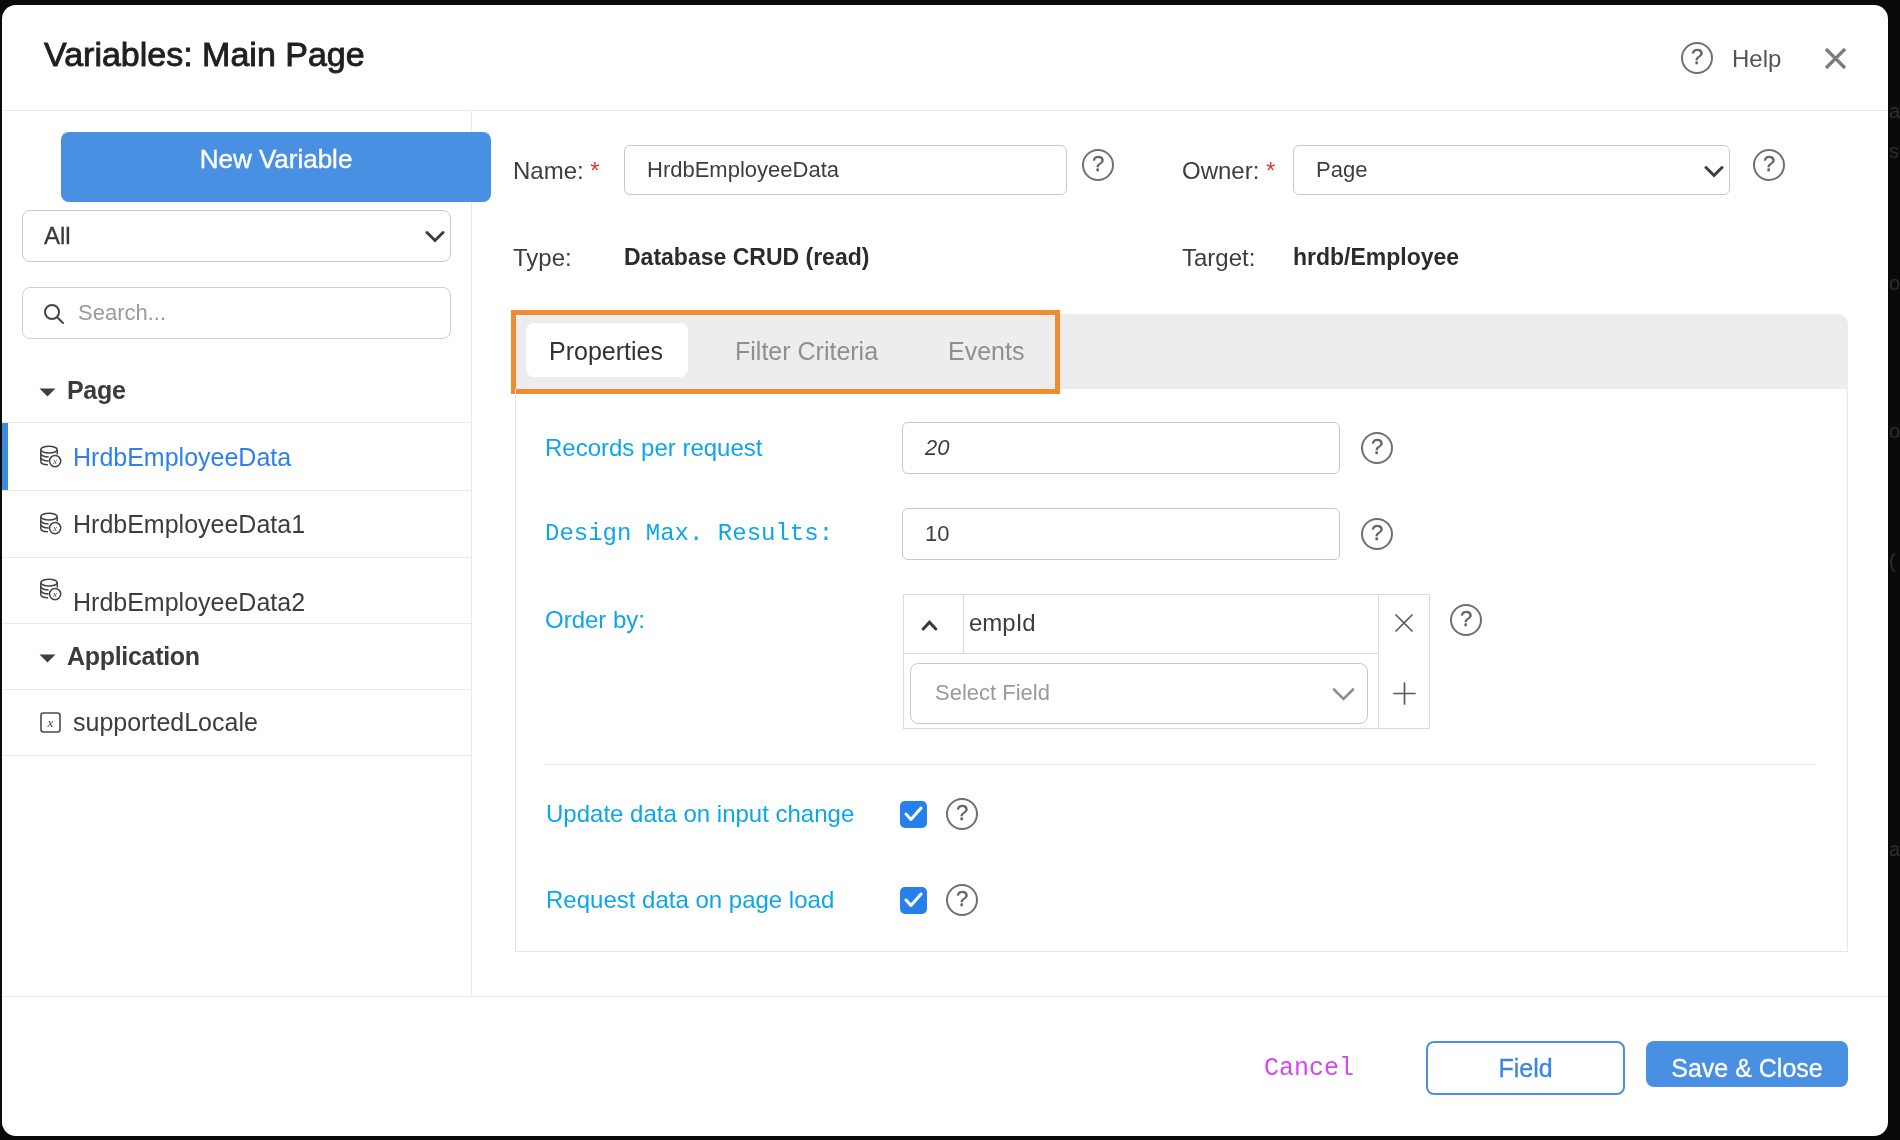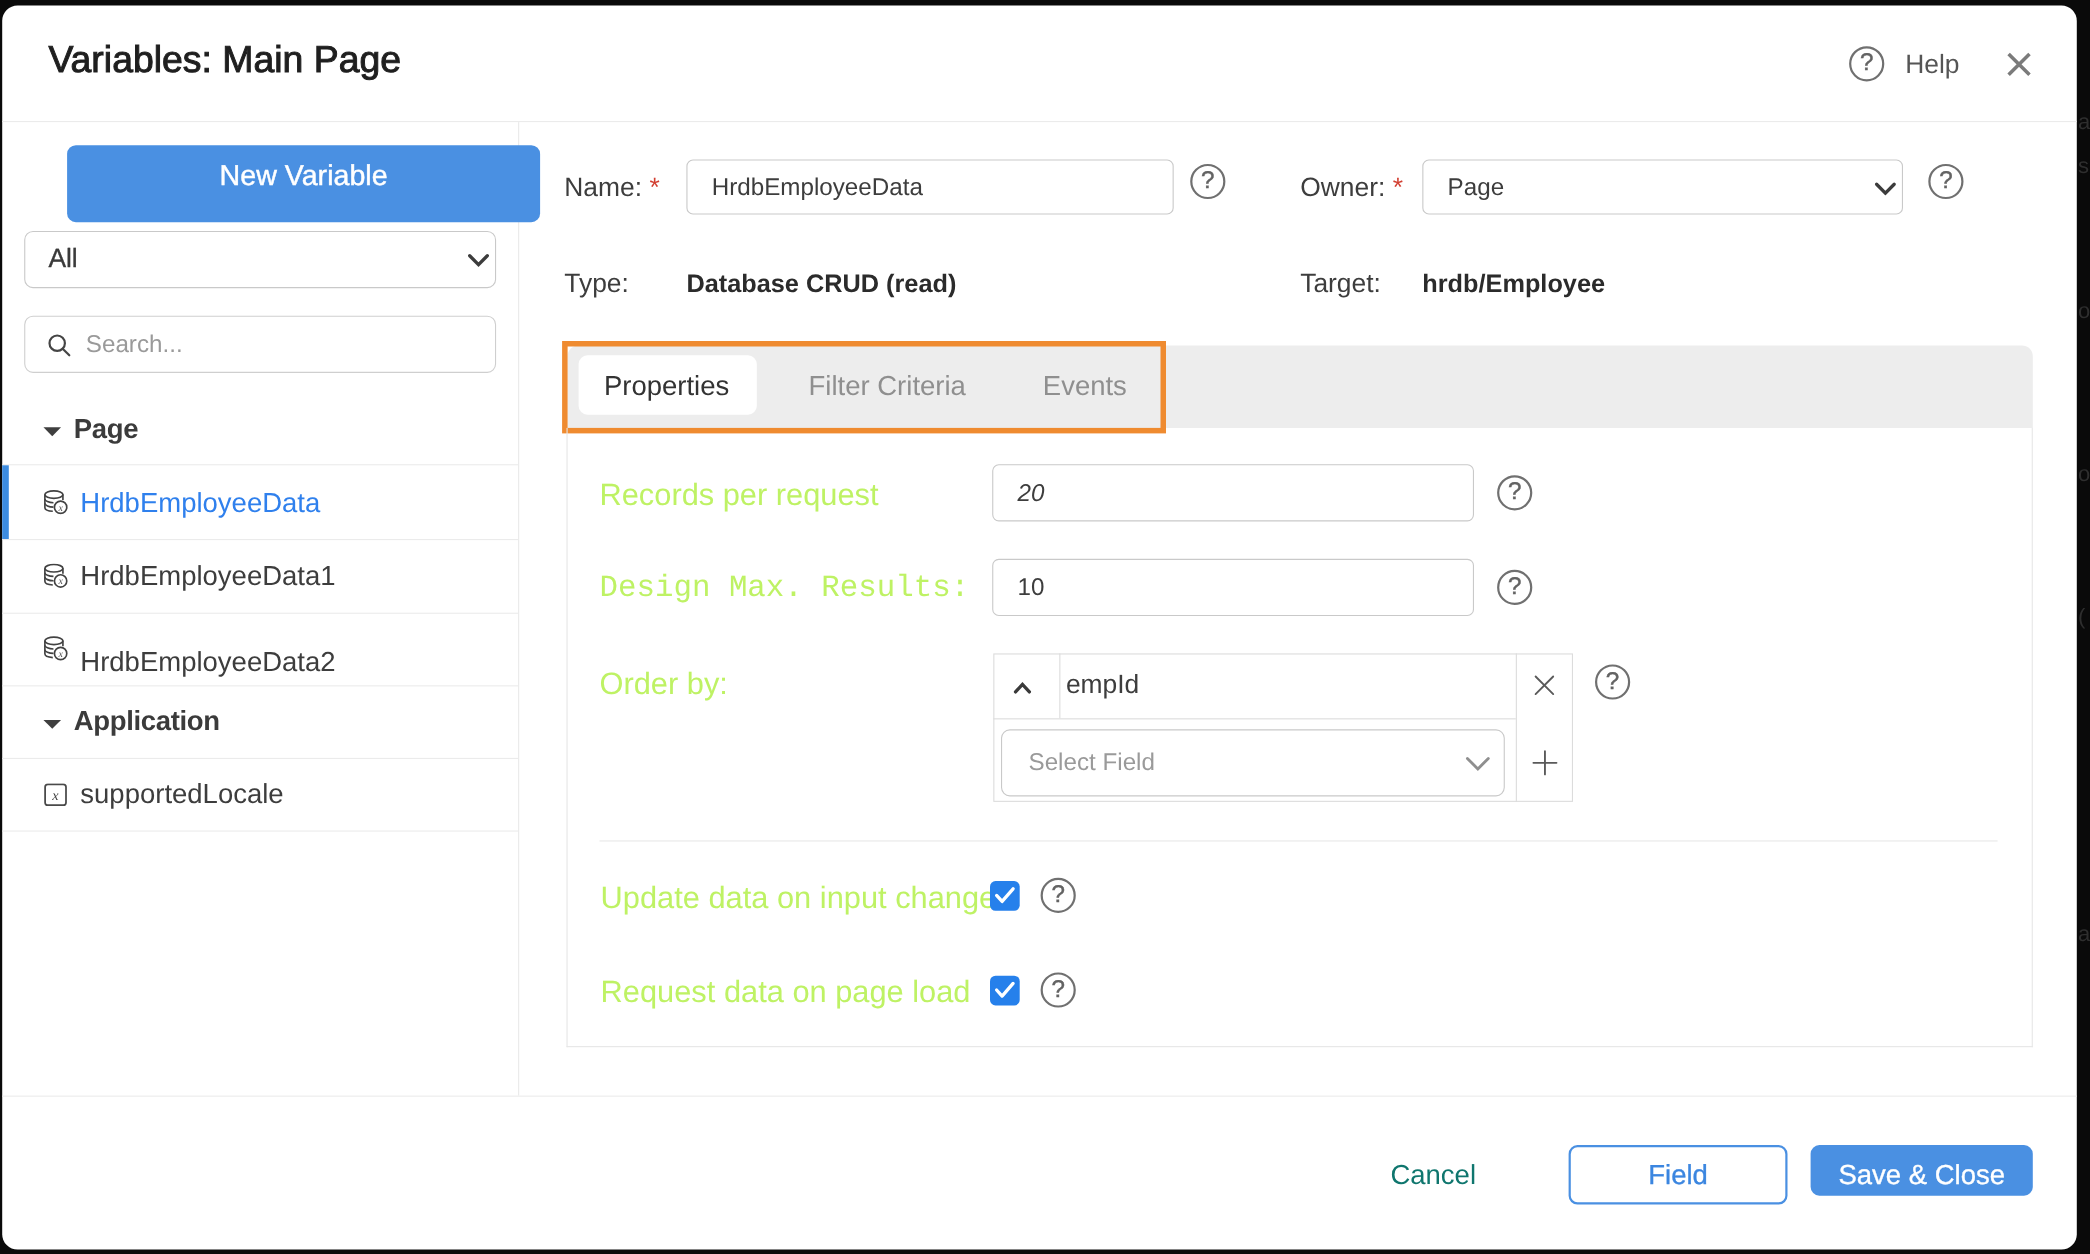--- a/index.html
+++ b/index.html
@@ -9,21 +9,21 @@
   #modal { position:absolute; left:2px; top:5px; width:1886px; height:1131px;
     background:#fff; border-radius:14px; }
   .lbl { color:#3d3d3d; font-size:24px; }
   .inp { position:absolute; border:1.5px solid #c9c9c9; border-radius:6px;
     background:#fff; color:#3d3d3d; font-size:22px; }
   .help { position:absolute; width:32px; height:32px; border:2.5px solid #707070;
     border-radius:50%; color:#636363; font-size:22px; text-align:center;
     line-height:26px; -webkit-text-stroke:0.4px #636363; }
   .sep { position:absolute; height:1px; background:#ebebeb; }
   .red { color:#d23f31; }
-  .rowlbl { position:absolute; color:#bef264; font-size:28px; }
+  .rowlbl { position:absolute; color:#0ea5e9; font-size:24px; }
 </style>
 </head>
 <body>
 <div id="modal"></div>
 
 <div class="abs" style="left:1889px;top:100px;color:#2e2e2e;font-size:20px;">a</div>
 <div class="abs" style="left:1889px;top:140px;color:#2e2e2e;font-size:20px;">si</div>
 <div class="abs" style="left:1889px;top:272px;color:#2e2e2e;font-size:20px;">o</div>
 <div class="abs" style="left:1889px;top:420px;color:#2e2e2e;font-size:20px;">o</div>
 <div class="abs" style="left:1889px;top:550px;color:#2e2e2e;font-size:20px;">(</div>
@@ -185,17 +185,17 @@
 <div class="help" style="left:946px;top:798px;">?</div>
 
 <div class="rowlbl" style="left:546px;top:886px;">Request data on page load</div>
 <div class="abs" style="left:900px;top:887px;width:27px;height:27px;background:#2680eb;border-radius:5px;"></div>
 <svg class="abs" style="left:904px;top:892px;" width="19" height="16" viewBox="0 0 19 16">
   <path d="M2 8 L7 13.5 L17 2" fill="none" stroke="#fff" stroke-width="3" stroke-linecap="round" stroke-linejoin="round"></path>
 </svg>
 <div class="help" style="left:946px;top:884px;">?</div>
 
 <div class="sep" style="left:2px;top:996px;width:1886px;"></div>
-<div class="abs" style="left:1264px;top:1054px;font-size:25px;color:#0f766e;">Cancel</div>
+<div class="abs" style="left:1264px;top:1054px;font-size:25px;color:#d946ef;font-family:Liberation Mono, monospace;">Cancel</div>
 <div class="abs" style="left:1426px;top:1041px;width:199px;height:54px;border:2px solid #4a90e2;border-radius:8px;
   color:#3b86e0;font-size:25px;text-align:center;line-height:50px;background:#fff;-webkit-text-stroke:0.3px #3b86e0;">Field</div>
 <div class="abs" style="left:1646px;top:1041px;width:202px;height:46px;background:#4a90e2;border-radius:8px;
   color:#fff;font-size:25px;text-align:center;line-height:54px;-webkit-text-stroke:0.3px #fff;">Save &amp; Close</div>
 
 </body></html>

